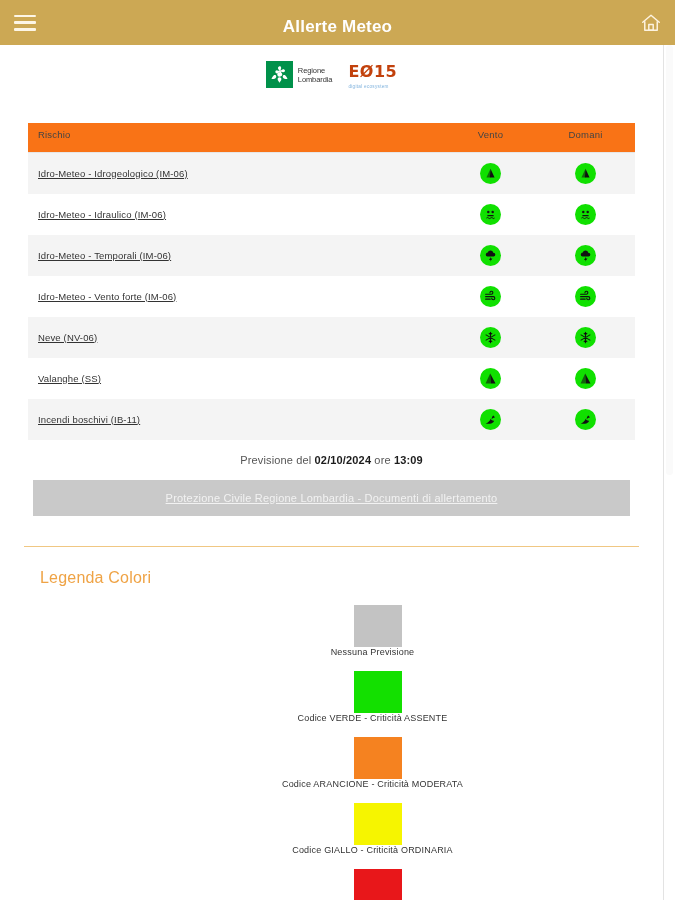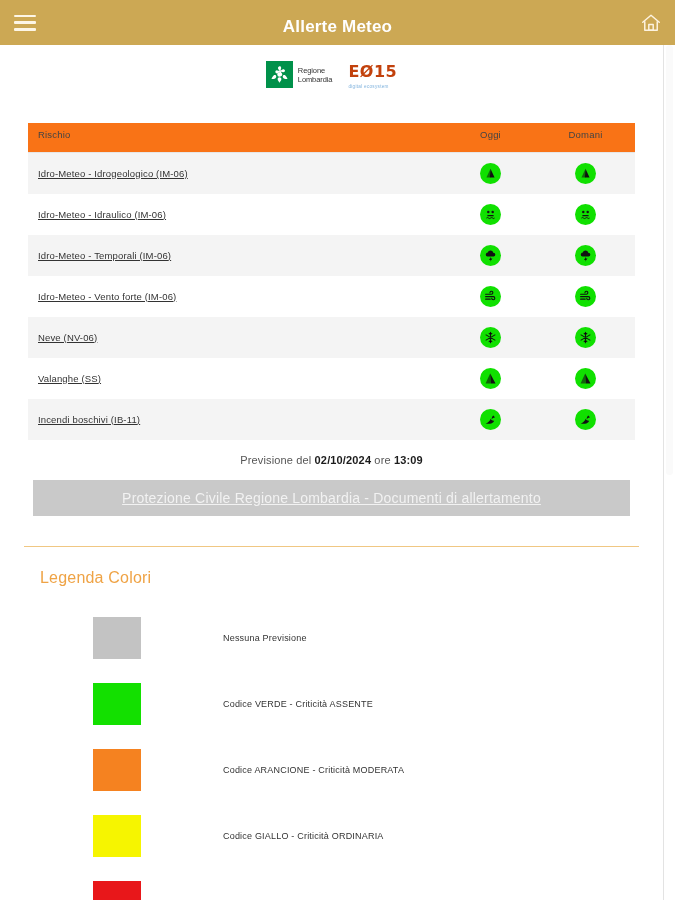--- a/index.html
+++ b/index.html
@@ -192,21 +192,21 @@
     margin: 14px 33px 0 33px;
     background: #c9c9c9;
     height: 36px;
     display: flex;
     align-items: center;
     justify-content: center;
     cursor: pointer;
   }
   .linkbar a {
     color: #f2f2f2;
-    font-size: 14px;
+    font-size: 11px;
     letter-spacing: .2px;
   }
 
   
   .divider {
     margin: 30px 24px 0 24px;
     height: 0;
     border-top: 1.5px solid #f0c783;
   }
 
@@ -215,20 +215,21 @@
     margin: 22px 0 0 40px;
     color: #efa345;
     font-size: 16px;
     letter-spacing: .2px;
   }
   .legend-list { margin-top: 18px; }
   .legend-row {
     display: flex;
     align-items: center;
     height: 66px;
+    flex-direction: column;
   }
   .swatch {
     width: 48px; height: 42px;
     margin-left: 93px;
     flex: none;
   }
   .legend-label {
     margin-left: 82px;
     font-size: 9px;
     color: #333333;
@@ -280,21 +281,21 @@
         <div class="e015-word">EØ15</div>
         <div class="e015-sub">digital ecosystem</div>
       </div>
     </div>
 
     <div class="table-wrap">
       <table class="tbl">
         <thead>
           <tr>
             <th>Rischio</th>
-            <th class="col-day">Oggi</th>
+            <th class="col-day">Vento</th>
             <th class="col-day">Domani</th>
           </tr>
         </thead>
         <tbody id="risk-body">
             <tr>
               <td>Idro-Meteo - Idrogeologico (IM-06)</td>
               <td class="cell-day"><span class="badge" style="background: rgb(16, 224, 0);">
                   <svg width="13" height="13" viewBox="0 0 16 16">
                     <path d="M8 2 L13 13 L7.2 13 Z" fill="#111"></path>
                     <path d="M8 2 L8 13 L3 13 Z" fill="#111" opacity=".55"></path>

